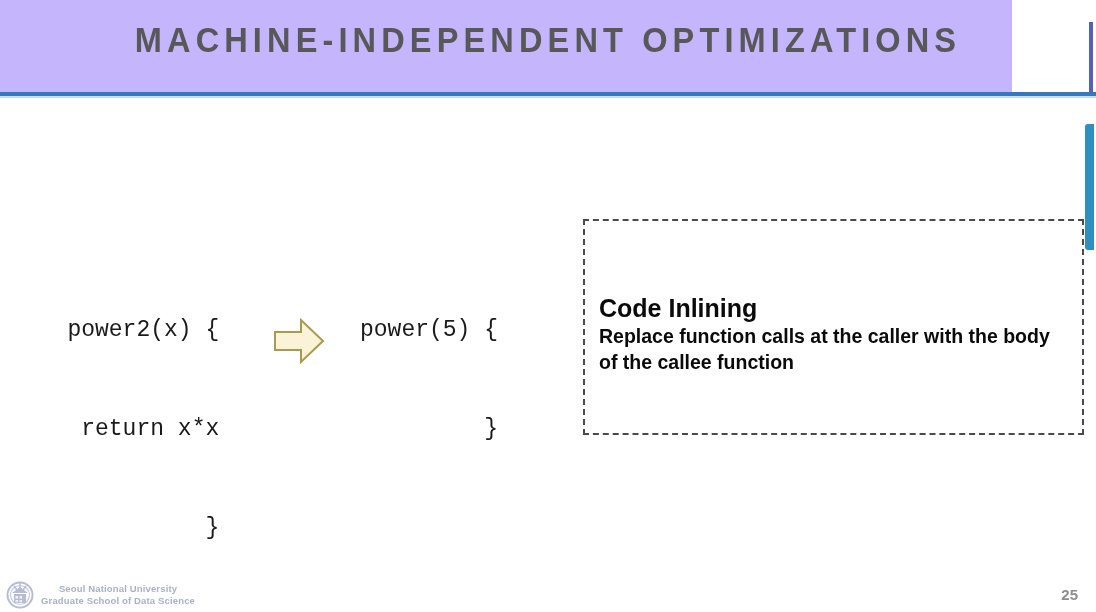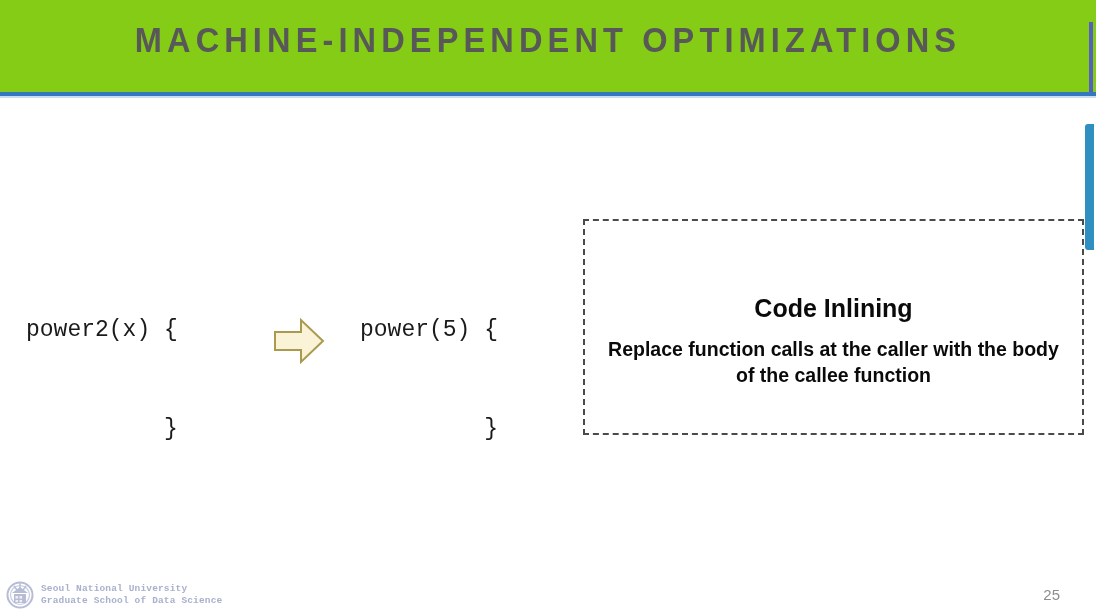--- a/index.html
+++ b/index.html
@@ -19,23 +19,23 @@
     height: 612px;
     background: #ffffff;
     overflow: hidden;
   }
 
   
   #title-band {
     position: absolute;
     left: 0;
     top: 0;
-    width: 1096px;
+    width: 1012px;
     height: 92px;
-    background: #84cc16;
+    background: #c4b5fd;
   }
   #slide-title {
     position: absolute;
     left: 0;
     top: 20px;
     width: 1096px;
     text-align: center;
     font-family: "Liberation Sans", sans-serif;
     font-size: 35px;
     font-weight: bold;
@@ -115,88 +115,89 @@
     height: 216px;
     border: 2px dashed #4a4a4a;
     background: transparent;
     box-sizing: border-box;
   }
   #callout-inner {
     position: absolute;
     left: 0;
     top: 72px;
     width: 100%;
-    text-align: center;
     padding: 0 14px;
     box-sizing: border-box;
   }
   #callout-title {
     font-family: "Liberation Sans", sans-serif;
     font-size: 25px;
     font-weight: bold;
     color: #0a0a0a;
     line-height: 30px;
   }
   #callout-sub {
     font-family: "Liberation Sans", sans-serif;
     font-size: 19.5px;
     font-weight: bold;
     color: #0a0a0a;
     line-height: 26px;
-    margin-top: 13px;
+    margin-top: 0;
   }
 
   
   #footer-logo {
     position: absolute;
     left: 5px;
     top: 580px;
     display: flex;
     align-items: center;
     gap: 6px;
   }
   #footer-emblem {
     width: 30px;
     height: 30px;
     flex: 0 0 30px;
   }
   #footer-text {
-    font-family: Liberation Mono, monospace;
+    font-family: Liberation Sans, sans-serif;
     font-size: 9.5px;
     font-weight: bold;
     line-height: 12px;
     color: #a9b0cc;
     letter-spacing: .15px;
+    text-align: center;
   }
   #page-number {
     position: absolute;
-    right: 36px;
+    right: 18px;
     top: 586px;
     font-family: "Liberation Sans", sans-serif;
     font-size: 15px;
-    font-weight: normal;
+    font-weight: bold;
     color: #8d8d8d;
   }
 </style>
 </head>
 <body>
 
 <div id="slide">
 
   <div id="title-band">
     <div id="slide-title">MACHINE-INDEPENDENT OPTIMIZATIONS</div>
   </div>
   <div id="title-rule"></div>
   <div id="title-rule-soft"></div>
 
   <div id="edge-accent-blue"></div>
   <div id="edge-accent-teal"></div>
 
   <div id="code-before" class="code-block">
     <span class="code-line">power2(x) {</span>
+    <span class="code-line">    return x*x</span>
     <span class="code-line">}</span>
     <span class="code-gap"></span>
     
   </div>
 
   <svg id="transform-arrow" viewBox="0 0 54 50">
     <polygon points="3,16 29,16 29,4 51,25 29,46 29,34 3,34" fill="#FAF3D8" stroke="#A99A4E" stroke-width="2" stroke-linejoin="miter"></polygon>
   </svg>
 
   <div id="code-after" class="code-block">

